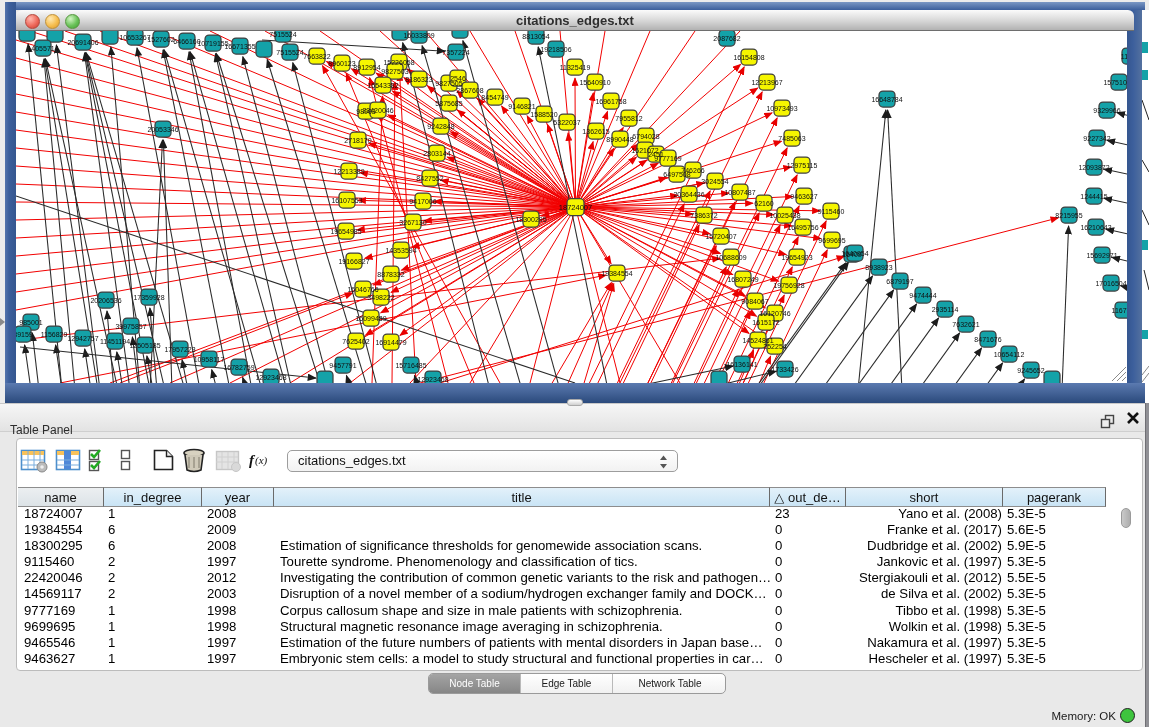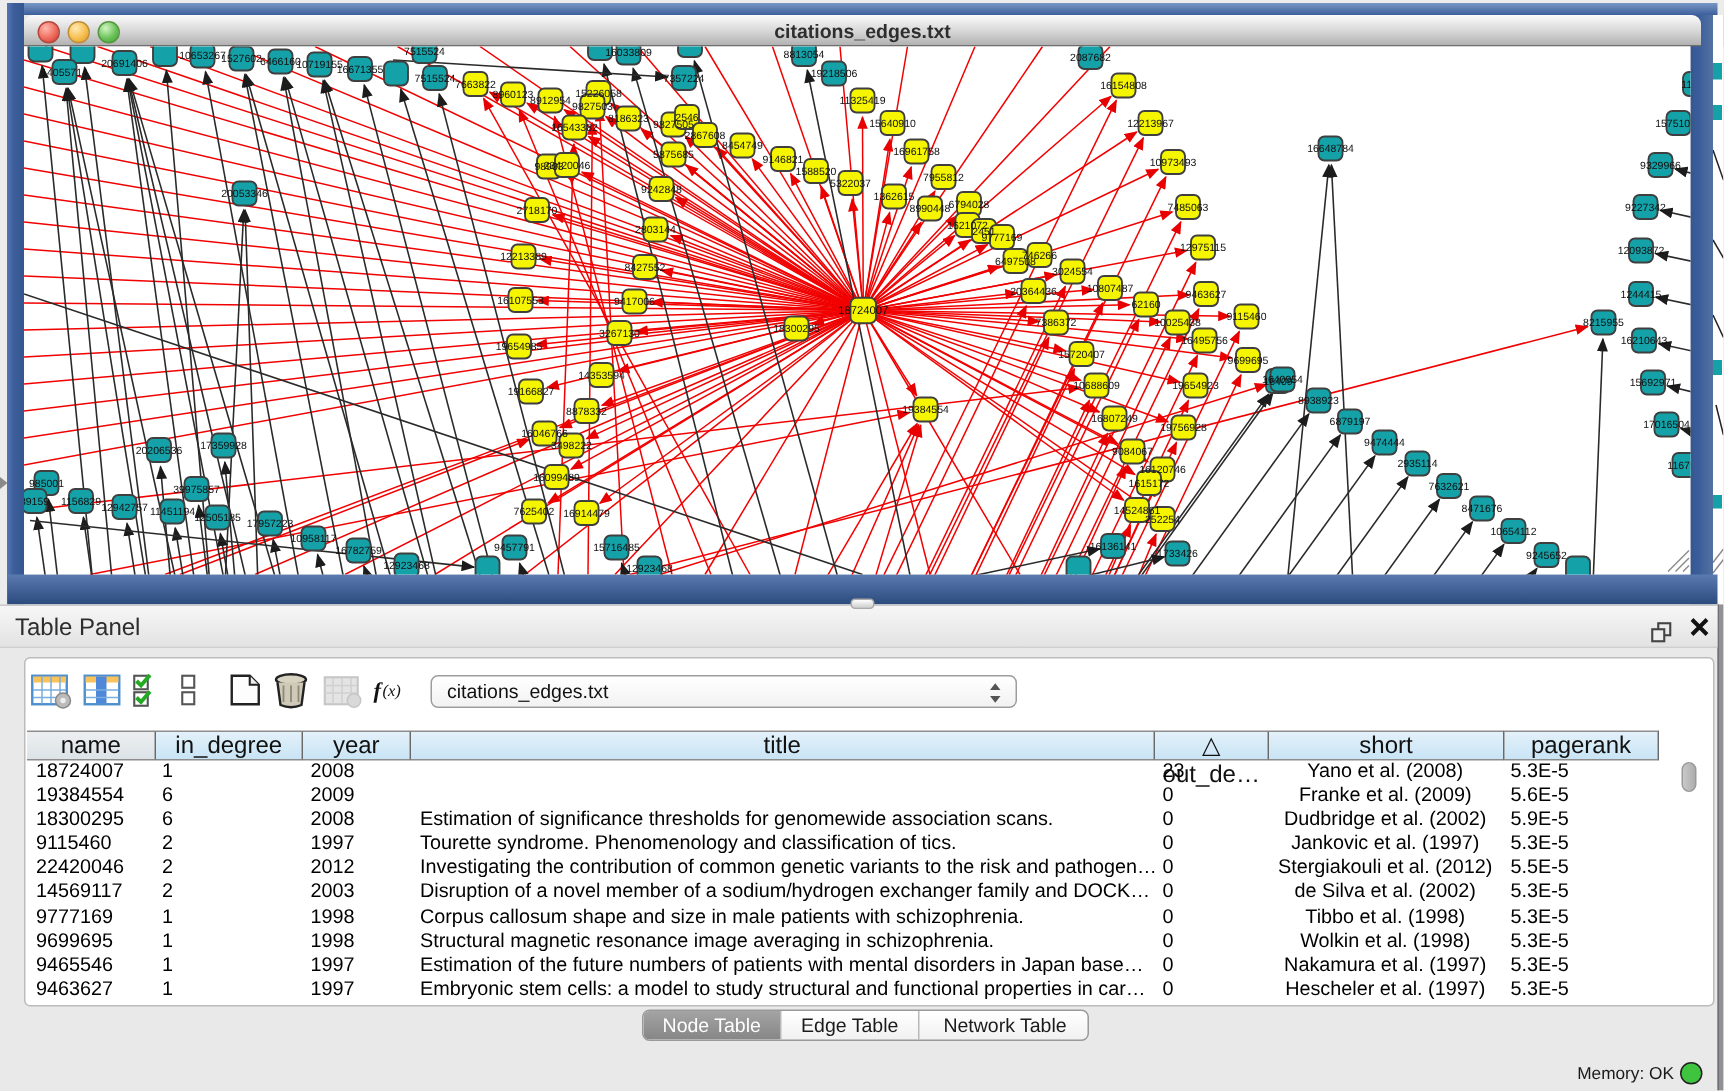--- a/index.html
+++ b/index.html
@@ -14,31 +14,31 @@
 #titleBar{left:16px;top:10px;width:1118px;height:21px;background:linear-gradient(#fbfbfb,#d6d6d6 55%,#b2b2b2);border-bottom:1px solid #6e6e6e;border-radius:6px 6px 0 0}
 #titleBar .t{position:absolute;left:0;right:0;top:3px;text-align:center;font-size:13px;font-weight:bold;color:#2e2e2e}
 .tl{position:absolute;top:3.5px;width:15px;height:15px;border-radius:50%;}
 
 #strip2{left:1142px;top:10px;width:7px;height:393px;background:#fff}
 #grayEdge{left:1145px;top:403px;width:4px;height:324px;background:#909095;border-left:1px solid #6f6f74}
 #grayEdgeTop{left:1146px;top:10px;width:3px;height:21px;background:#a0a0a5}
 
 #tpanel{left:0;top:403px;width:1145px;height:324px;background:#e9e9e9}
 #tpbar{left:0;top:403px;width:1145px;height:29px;background:linear-gradient(#f6f6f6,#e3e3e3);border-top:1px solid #c8c8c8;border-bottom:1px solid #cfcfcf}
-#tpbar .cap{position:absolute;left:10px;top:6px;font-size:16px;color:#2d2d2d}
+#tpbar .cap{position:absolute;left:10px;top:19px;font-size:12px;color:#2d2d2d}
 #notch{left:567px;top:399px;width:16px;height:7px;background:linear-gradient(#fdfdfd,#cfcfcf);border:1px solid #aaa;border-radius:3px}
 #whitePanel{left:16px;top:438px;width:1127px;height:233px;background:#fff;border:1px solid #bcbcbc;border-radius:4px}
 #combo{left:287px;top:450px;width:391px;height:22px;background:linear-gradient(#ffffff,#f2f2f2);border:1px solid #9d9d9d;border-radius:5px;font-size:13px;color:#111;line-height:20px;padding-left:10px}
-.hdr{position:absolute;top:487px;height:20px;border-top:1px solid #8d8d8d;border-bottom:1px solid #8d8d8d;border-left:1px solid #6a6a6a;background:linear-gradient(#e3f1fa,#c9e4f5);font-size:16px;color:#111;text-align:center;line-height:19px}
+.hdr{position:absolute;top:487px;height:20px;border-top:1px solid #8d8d8d;border-bottom:1px solid #8d8d8d;border-left:1px solid #6a6a6a;background:linear-gradient(#e3f1fa,#c9e4f5);font-size:13px;color:#111;text-align:center;line-height:19px}
 .trow{position:absolute;height:16px;font-size:13.2px;color:#000;width:1100px}
 .trow span{position:absolute;white-space:nowrap;top:0}
-.trow .ctr{text-align:center}
+.trow .ctr{text-align:right}
 
 #tabs{left:428px;top:673px;width:298px;height:21px;border:1px solid #9a9a9a;border-radius:5px;background:linear-gradient(#ffffff,#f1f1f1);overflow:hidden}
-#tabs .seg{position:absolute;top:0;height:100%;font-size:13px;text-align:center;line-height:20px;color:#1a1a1a}
+#tabs .seg{position:absolute;top:0;height:100%;font-size:10px;text-align:center;line-height:20px;color:#1a1a1a}
 #seg1{left:0;width:91px;background:linear-gradient(#a4a4a4,#868686);color:#fff !important}
 #seg2{left:91px;width:92px;border-left:1px solid #b9b9b9}
 #seg3{left:183px;width:115px;border-left:1px solid #b9b9b9}
 #mem{left:1020px;top:710px;width:96px;text-align:right;font-size:11.5px;color:#1a1a1a}
 #dot{left:1120px;top:708px;width:15px;height:15px;border-radius:50%;background:#3ec43e;border:1.5px solid #222}
 #scrollThumb{left:1121px;top:508px;width:10px;height:20px;background:linear-gradient(90deg,#c9c9c9,#adadad);border:1px solid #9a9a9a;border-radius:5px}
 #collapseArrow{left:0px;top:318px;width:0;height:0;border-top:4px solid transparent;border-bottom:4px solid transparent;border-left:5px solid #8a8a8a}
 </style></head>
 <body>
 <div class="abs" id="deskTopBand"></div>
@@ -643,21 +643,21 @@
     <span style="left:207px">2008</span>
     <span style="left:775px">23</span>
     <span class="ctr" style="left:845px;width:157px">Yano et al. (2008)</span>
     <span style="left:1007px">5.3E-5</span>
   </div>
 <div class="trow" style="top:522px">
     <span style="left:24px">19384554</span>
     <span style="left:108px">6</span>
     <span style="left:207px">2009</span>
     <span style="left:775px">0</span>
-    <span class="ctr" style="left:845px;width:157px">Franke et al. (2009)</span>
+    <span class="ctr" style="left:845px;width:157px">Franke et al. (2017)</span>
     <span style="left:1007px">5.6E-5</span>
   </div>
 <div class="trow" style="top:538px">
     <span style="left:24px">18300295</span>
     <span style="left:108px">6</span>
     <span style="left:207px">2008</span>
     <span style="left:280px">Estimation of significance thresholds for genomewide association scans.</span>
     <span style="left:775px">0</span>
     <span class="ctr" style="left:845px;width:157px">Dudbridge et al. (2002)</span>
     <span style="left:1007px">5.9E-5</span>

